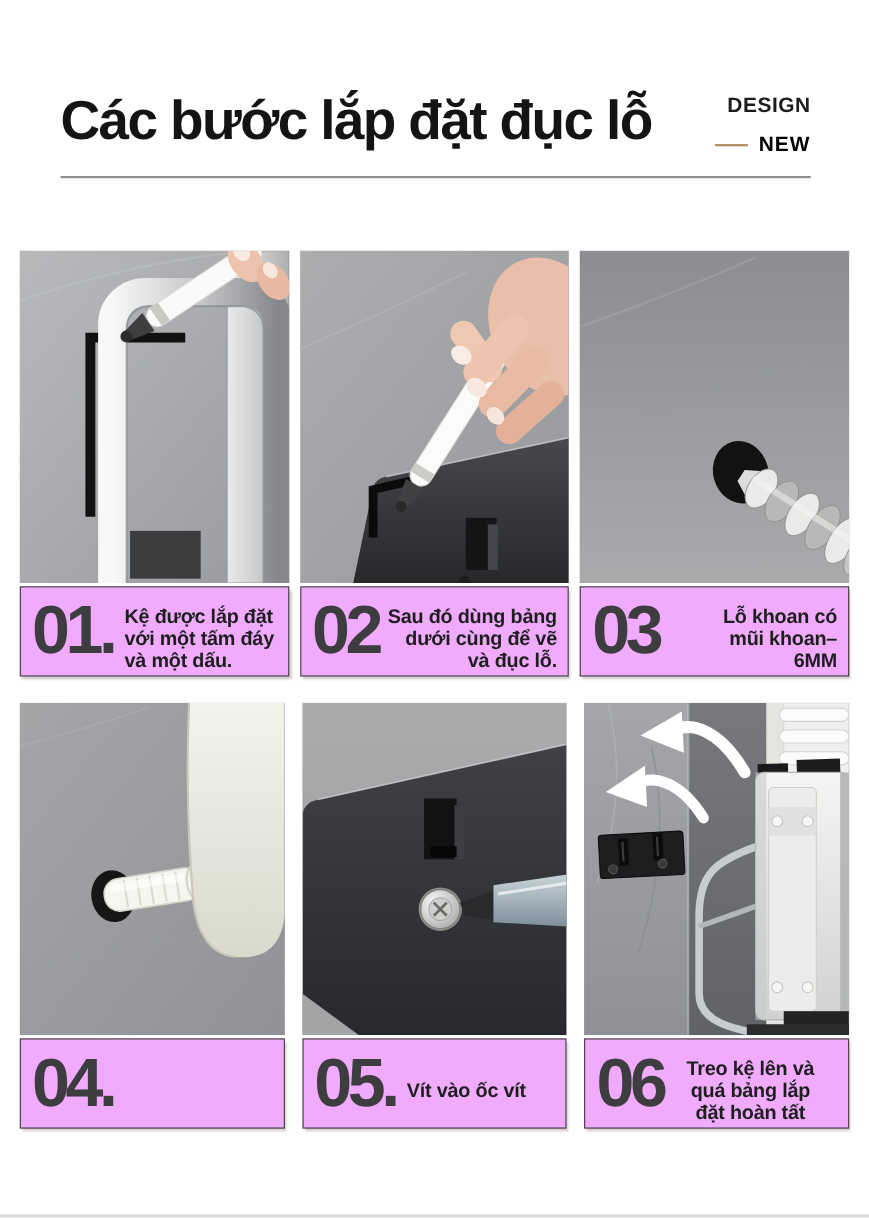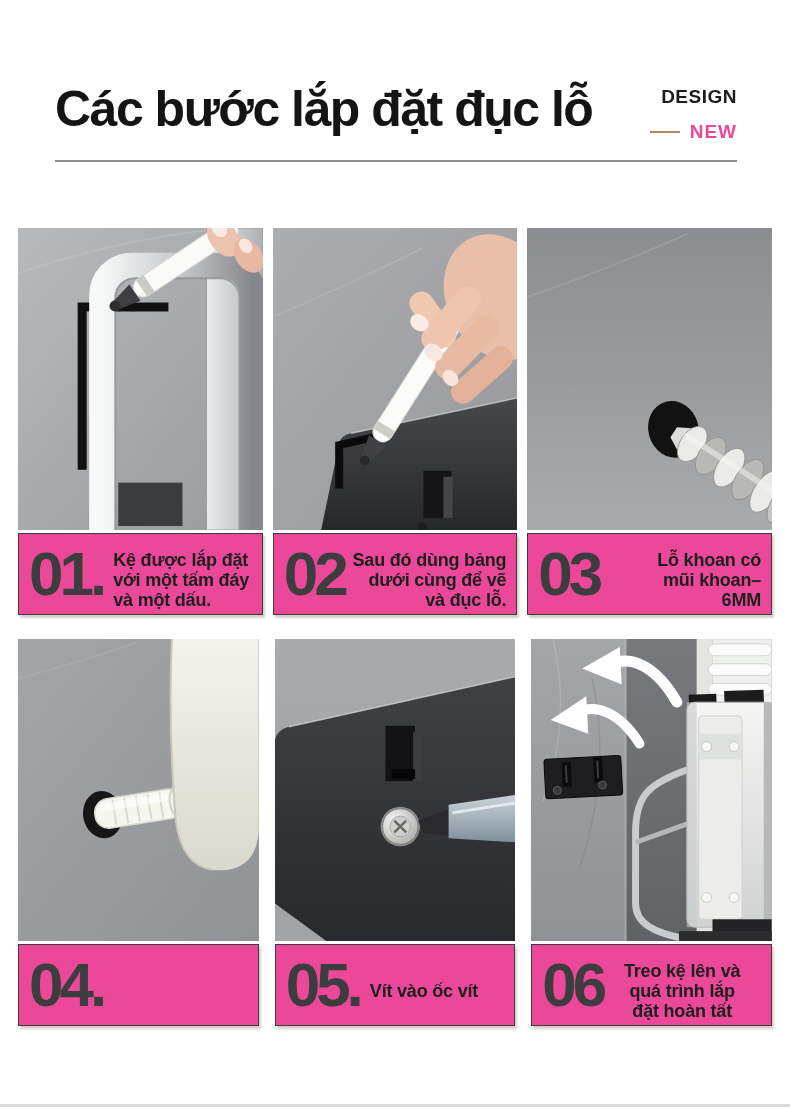--- a/index.html
+++ b/index.html
@@ -7,33 +7,33 @@
   .page{position:relative;width:790px;height:1107px;background:#fff;overflow:hidden;}
 
   
   .header{padding:82px 53px 12px 55px;}
   .title-row{display:flex;justify-content:space-between;align-items:flex-start;}
   .page-title{margin:0;font-size:50px;font-weight:bold;color:#141414;letter-spacing:-1.5px;line-height:1.08;white-space:nowrap;}
   .badge{display:flex;flex-direction:column;align-items:flex-end;gap:13px;padding-top:4px;}
   .badge-top{font-size:19px;font-weight:bold;color:#1c1c1c;letter-spacing:.5px;margin-left:20px;}
   .badge-row{display:flex;align-items:center;gap:10px;}
   .dash{width:30px;height:2px;background:#ae8a5e;display:inline-block;}
-  .badge-new{font-size:19px;font-weight:bold;color:#ec4899;letter-spacing:1px;}
+  .badge-new{font-size:19px;font-weight:bold;color:#000000;letter-spacing:1px;}
   .underline{height:2px;background:#8e9090;margin-top:17px;}
 
   
   .grid-wrap{padding:0 18px;margin-top:54px;}
   .row{display:grid;grid-template-columns:repeat(3,1fr);column-gap:10px;}
   .row + .row{margin-top:24px;gap:16px;}
   .cell{display:flex;flex-direction:column;min-width:0;}
   .photo{height:302px;overflow:hidden;background:#9fa1a3;}
   .photo svg{display:block;width:100%;height:100%;}
 
   
-  .cap{margin-top:3px;height:82px;box-sizing:border-box;border:1px solid #3c3c3c;background:#ec4899;
+  .cap{margin-top:3px;height:82px;box-sizing:border-box;border:1px solid #3c3c3c;background:#f0abfc;
        display:flex;align-items:center;padding:4px 10px;box-shadow:2px 3px 2px rgba(125,118,106,.35);}
   .num{font-size:62px;font-weight:bold;color:#3d3d3f;letter-spacing:-4px;line-height:.88;flex:0 0 auto;}
   .cap-text{flex:1;font-size:18px;font-weight:bold;color:#1e1e1e;line-height:1.13;letter-spacing:-.2px;min-width:0;margin-top:12px;}
   .cap-text .line{display:block;}
   .align-left{text-align:left;padding-left:10px;}
   .align-right{text-align:right;}
   .align-center{text-align:center;}
 
   .bottom-strip{position:absolute;left:0;right:0;bottom:0;height:3px;background:#dadada;}
 </style>
@@ -338,21 +338,21 @@
               <rect x="236" y="64" width="8" height="228" fill="#b7b9b9"></rect>
               <rect x="184" y="284" width="60" height="22" fill="#232325"></rect>
               <rect x="150" y="296" width="94" height="10" fill="#2c2c2e"></rect>
             </g>
           </svg>
         </div>
         <figcaption class="cap">
           <span class="num">06</span>
           <span class="cap-text align-center">
             <span class="line">Treo kệ lên và</span>
-            <span class="line">quá trình lắp</span>
+            <span class="line">quá bảng lắp</span>
             <span class="line">đặt hoàn tất</span>
           </span>
         </figcaption>
       </figure>
     </div>
   </div>
 
   <div class="bottom-strip"></div>
 </div>
 

